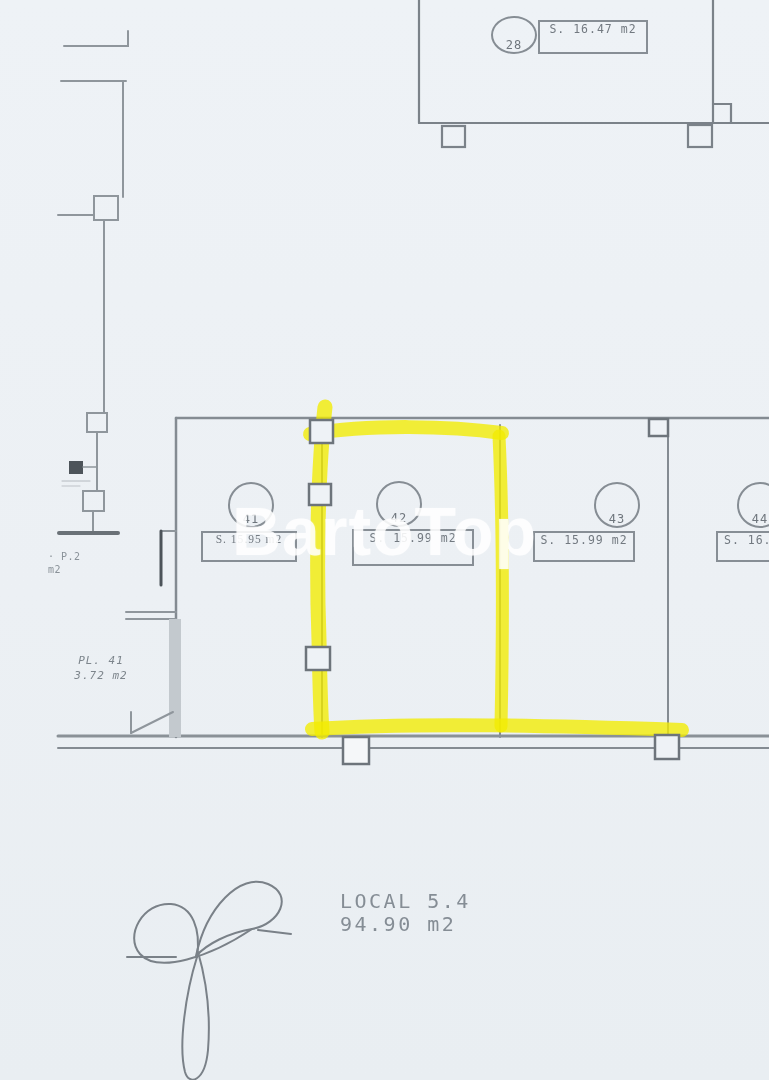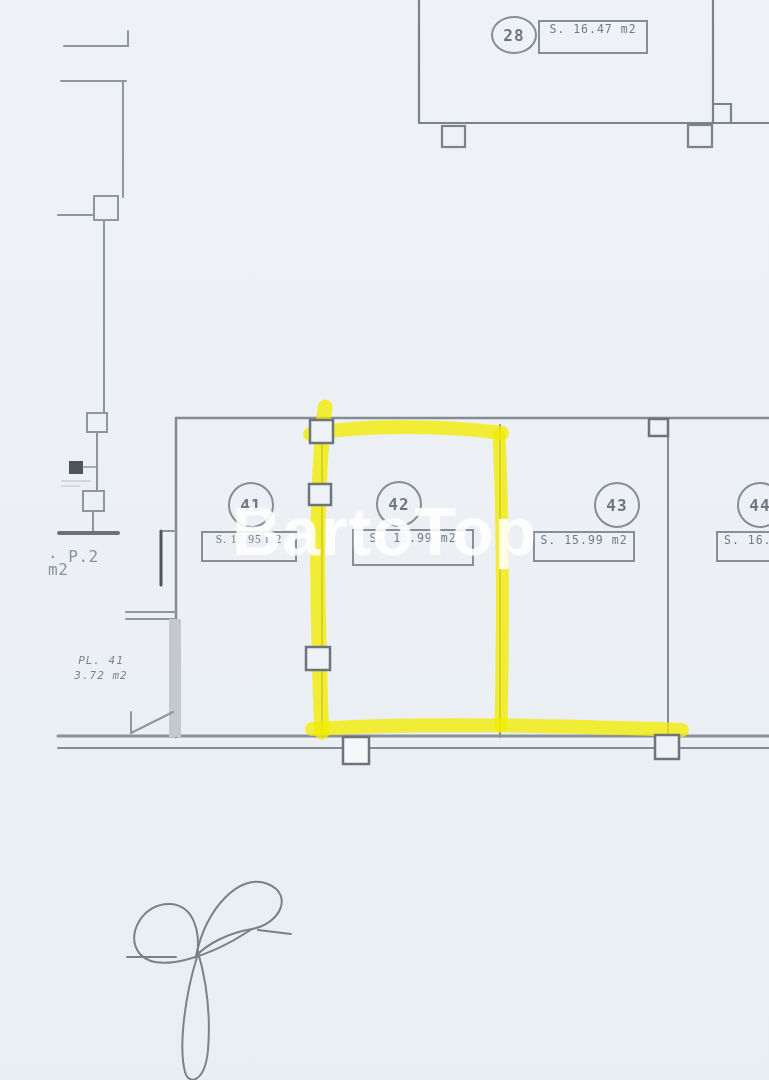--- a/index.html
+++ b/index.html
@@ -5,35 +5,35 @@
   html,body{margin:0;padding:0;}
   body{
     width:769px;height:1080px;overflow:hidden;position:relative;
     background:linear-gradient(180deg,#eef2f6 0%,#ecf0f4 55%,#e9eef2 100%);
     font-family:"DejaVu Sans Mono","Liberation Mono",monospace;
   }
   .layer{position:absolute;left:0;top:0;width:769px;height:1080px;}
   
   .circle-tag{
     position:absolute;border:2px solid #868d94;border-radius:50%;
-    color:#6f767d;display:flex;align-items:center;justify-content:center;
-    font-size:16px;letter-spacing:1px;background:transparent;font-weight:bold;
+    color:#6f767d;display:flex;align-items:flex-end;justify-content:center;
+    font-size:12px;letter-spacing:1px;background:transparent;
   }
   .area-box{
     position:absolute;border:2px solid #878e95;color:#727980;
     display:flex;align-items:flex-start;justify-content:center;
     font-size:11.5px;letter-spacing:1px;white-space:nowrap;overflow:hidden;
     background:transparent;
   }
   .small-note{
     position:absolute;color:#7d858c;font-size:11px;line-height:15px;
     text-align:center;letter-spacing:1px;white-space:nowrap;
   }
   .tiny-note{
-    position:absolute;color:#8a9299;font-size:16px;line-height:13px;
+    position:absolute;color:#8a9299;font-size:10px;line-height:13px;
     letter-spacing:0.5px;white-space:nowrap;
   }
   .main-caption{
     position:absolute;left:340px;top:890px;width:200px;
     color:#858d95;font-size:20px;line-height:23px;letter-spacing:2.5px;
     white-space:nowrap;
   }
   .watermark{
     position:absolute;left:232px;top:492px;width:420px;
     font-family:"Liberation Sans","DejaVu Sans",sans-serif;
@@ -162,15 +162,19 @@
   <div class="tiny-note" style="left:48px;top:550px;">
     <div>· P.2</div>
     <div>m2</div>
   </div>
 
   <div class="small-note" style="left:68px;top:653px;width:66px;font-style:italic;">
     <div>PL. 41</div>
     <div>3.72 m2</div>
   </div>
 
+  <div class="main-caption">
+    <div>LOCAL 5.4</div>
+    <div>94.90 m2</div>
+  </div>
 </div>
 
 <div class="watermark">BartoTop</div>
 
 </body></html>

